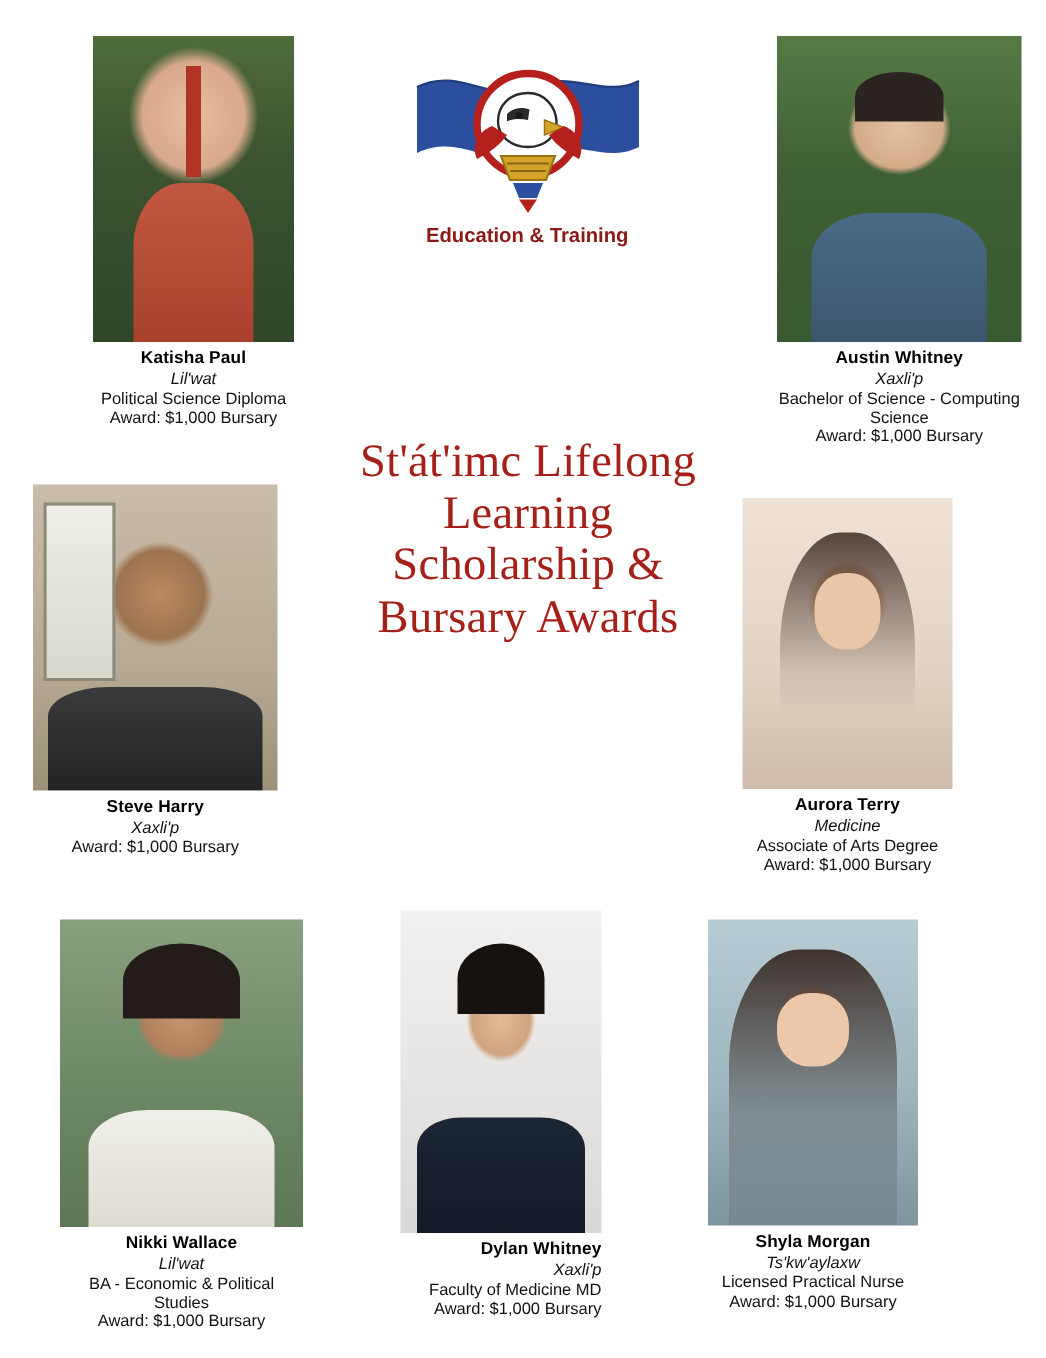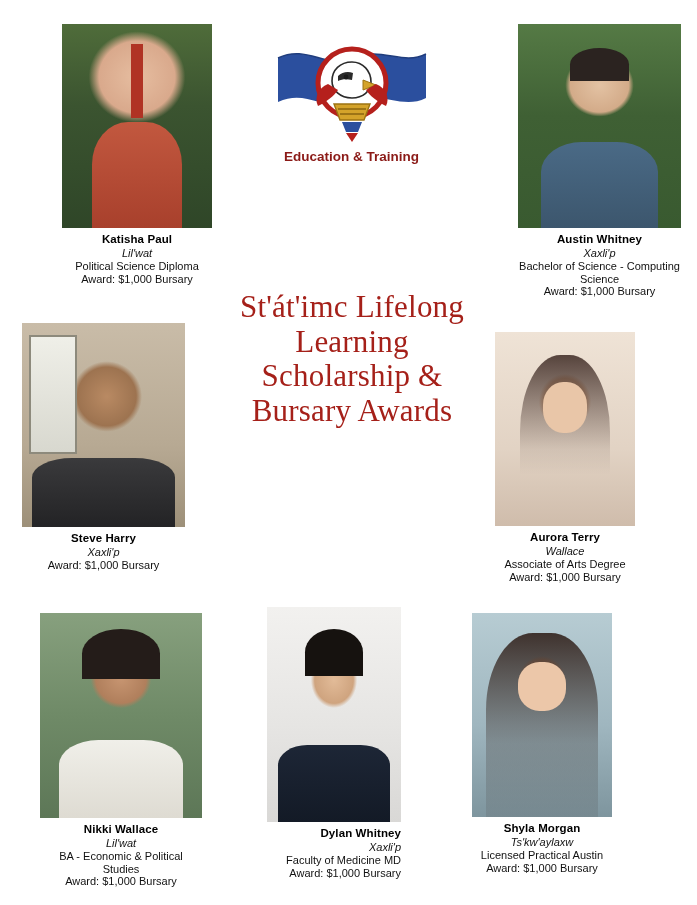--- a/index.html
+++ b/index.html
@@ -52,21 +52,21 @@
   .rec-program {
     font-size: 11px;
     color: #111;
   }
   .rec-award {
     font-size: 11px;
     color: #111;
   }
 
   
-  #card-katisha  { left: 62px;  top: 24px;  width: 150px; }
+  #card-katisha  { left: 62px;  top: 24px;  width: 134px; }
   #card-katisha  .photo { height: 204px; }
   #card-austin   { left: 472px; top: 24px;  width: 163px; padding-left: 46px; }
   #card-austin   .photo { height: 204px; }
   #card-steve    { left: 22px;  top: 323px; width: 163px; }
   #card-steve    .photo { height: 204px; }
   #card-aurora   { left: 495px; top: 332px; width: 140px; }
   #card-aurora   .photo { height: 194px; }
   #card-nikki    { left: 40px;  top: 613px; width: 162px; }
   #card-nikki    .photo { height: 205px; }
   #card-dylan    { left: 267px; top: 607px; width: 134px; text-align: right; }
@@ -303,21 +303,21 @@
       <div class="rec-award">Award: $1,000 Bursary</div>
     </div>
   </div>
 
   <div class="recipient" id="card-aurora">
     <div class="photo p-aurora">
       <div class="hairmark"></div>
     </div>
     <div class="caption">
       <div class="rec-name">Aurora Terry</div>
-      <div class="rec-nation">Wallace</div>
+      <div class="rec-nation">Medicine</div>
       <div class="rec-program">Associate of Arts Degree</div>
       <div class="rec-award">Award: $1,000 Bursary</div>
     </div>
   </div>
 
   <div class="recipient" id="card-nikki">
     <div class="photo p-nikki">
       <div class="hairmark"></div>
     </div>
     <div class="caption">
@@ -340,21 +340,21 @@
     </div>
   </div>
 
   <div class="recipient" id="card-shyla">
     <div class="photo p-shyla">
       <div class="hairmark"></div>
     </div>
     <div class="caption">
       <div class="rec-name">Shyla Morgan</div>
       <div class="rec-nation">Ts'kw'aylaxw</div>
-      <div class="rec-program">Licensed Practical Austin</div>
+      <div class="rec-program">Licensed Practical Nurse</div>
       <div class="rec-award">Award: $1,000 Bursary</div>
     </div>
   </div>
 
   <div id="logo">
     <div class="logo-mark">
       <svg width="167" height="110" viewBox="0 0 167 110" xmlns="http://www.w3.org/2000/svg">
 
         <path d="M10,22 C40,8 58,34 86,22 C114,10 134,30 158,18 L158,62 C134,74 114,54 86,66 C58,78 40,52 10,66 Z" fill="#2b4f9e"></path>
         <path d="M10,22 C40,8 58,34 86,22 C114,10 134,30 158,18" fill="none" stroke="#203d7d" stroke-width="1.5"></path>

